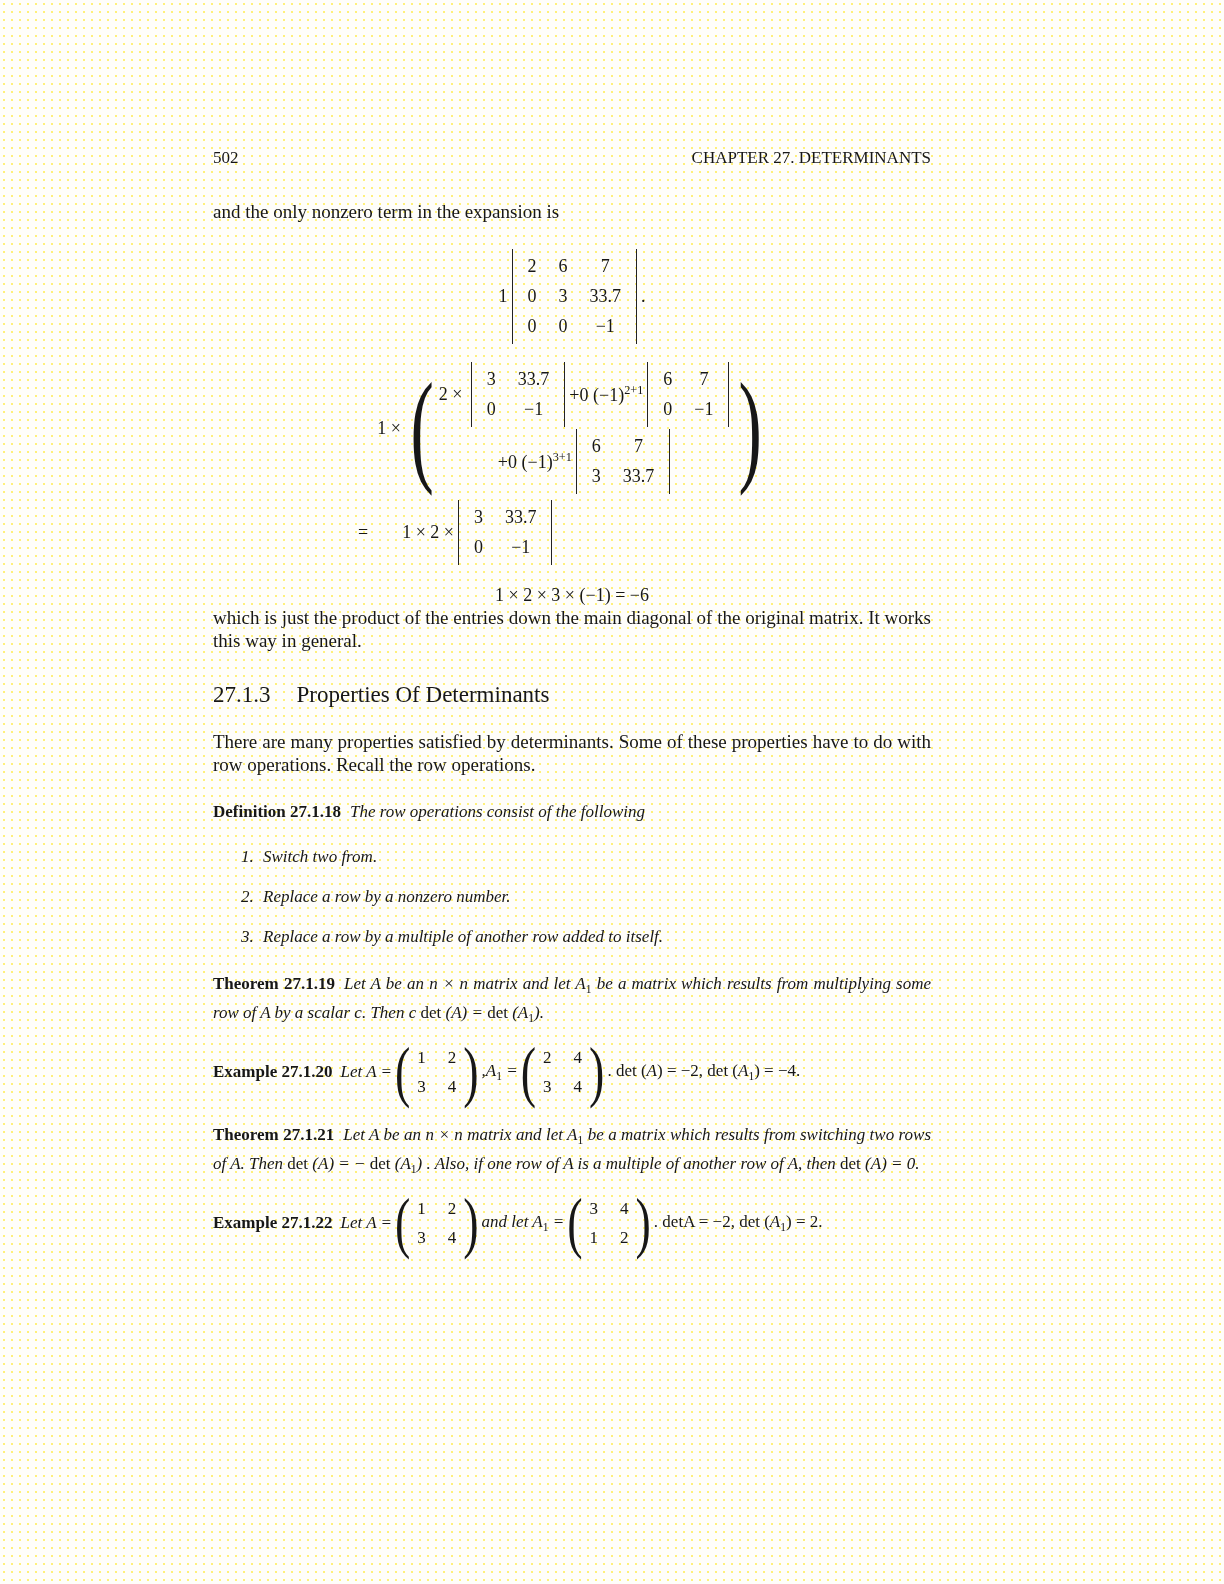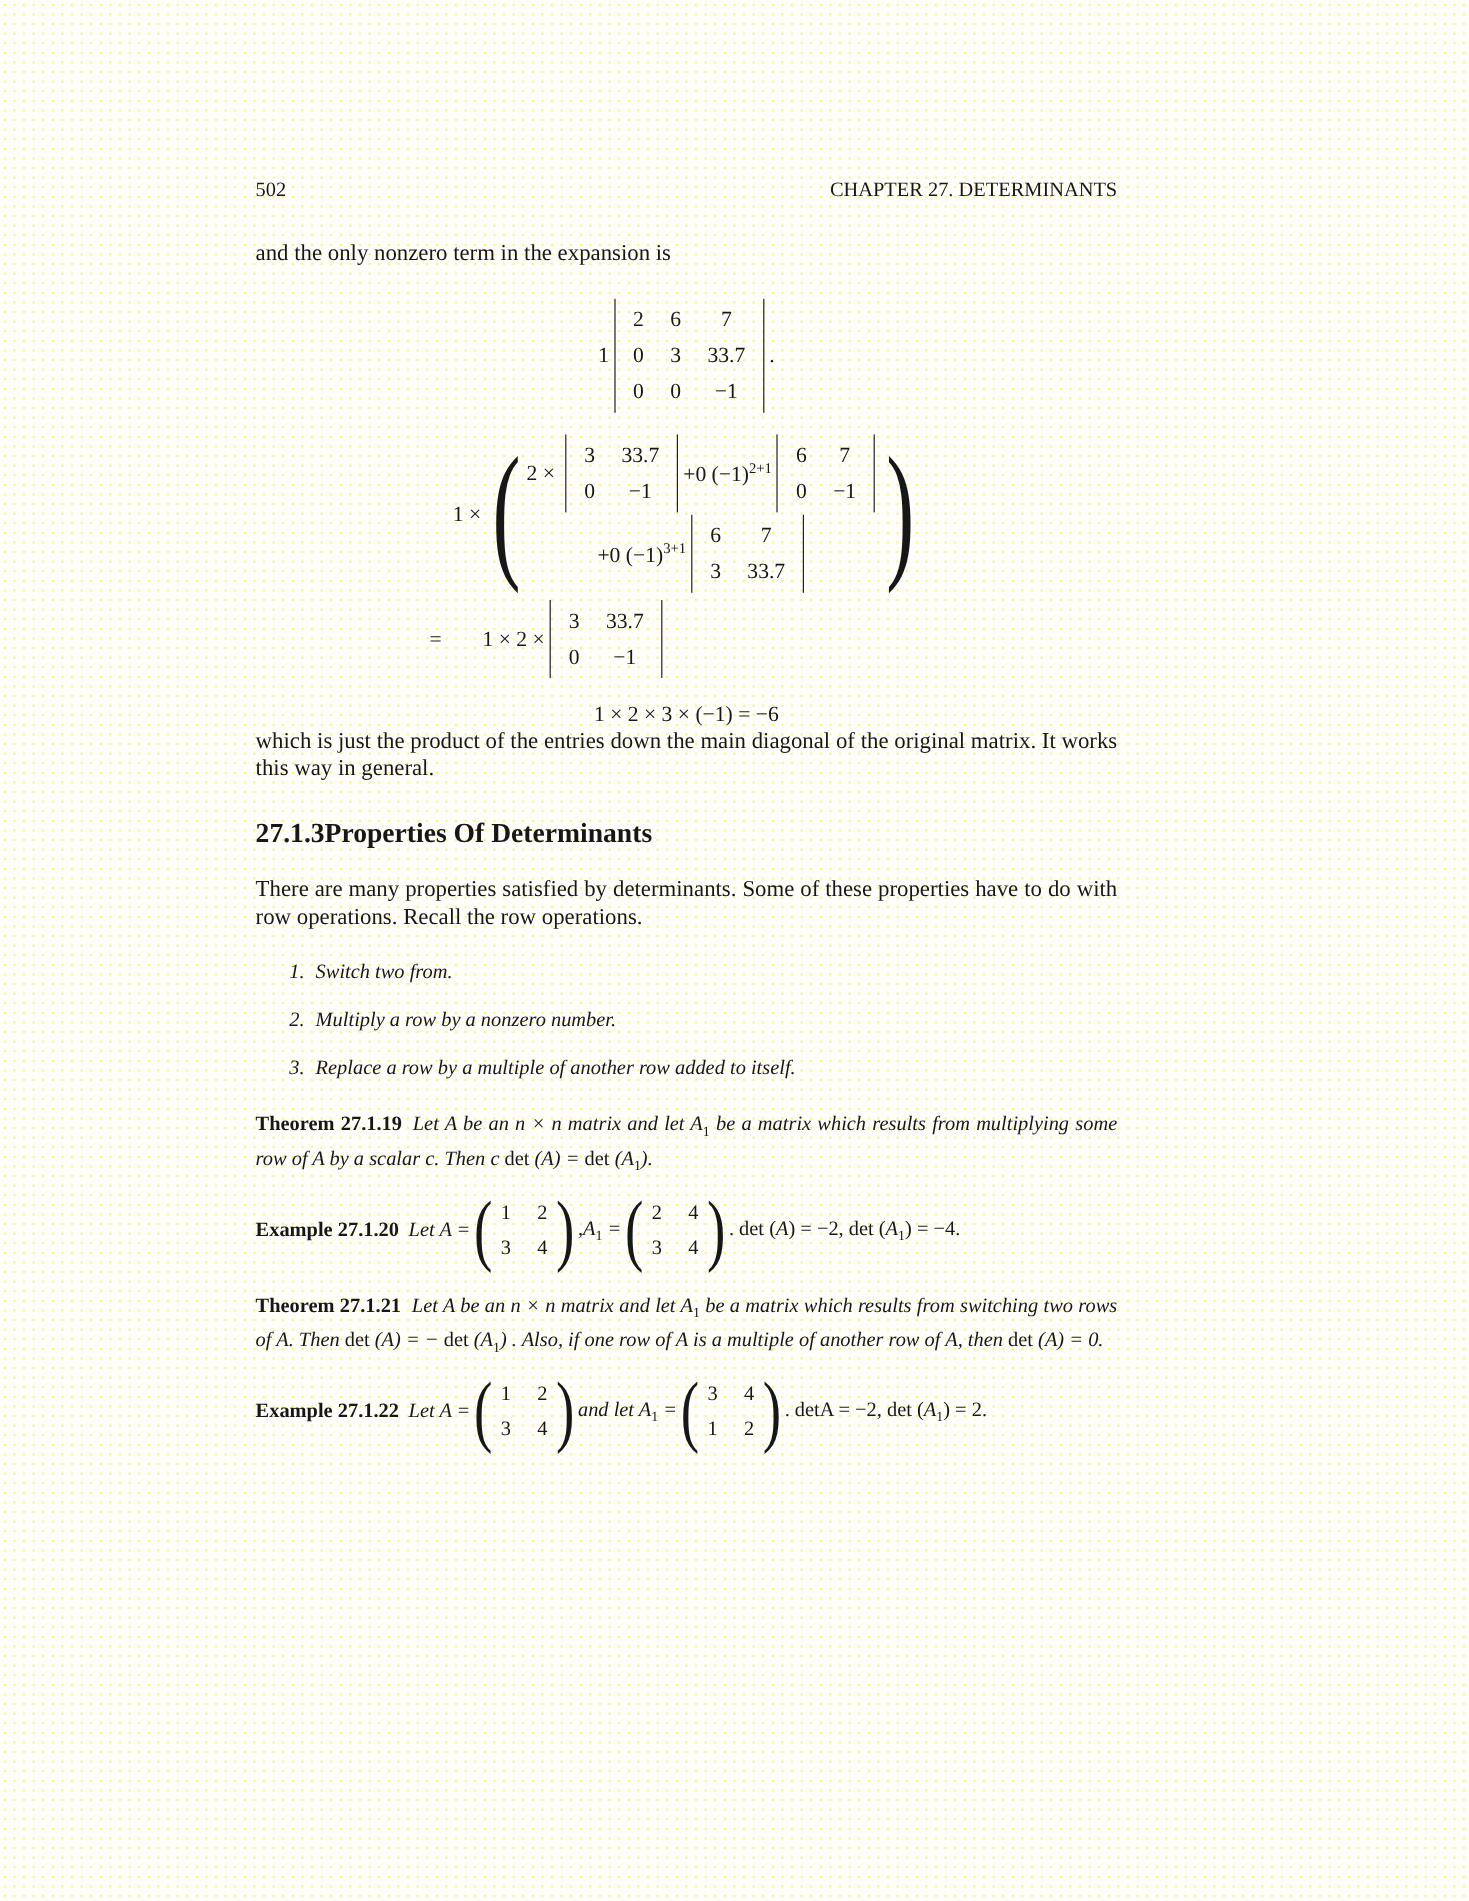--- a/index.html
+++ b/index.html
@@ -52,21 +52,21 @@
 
   
   #eq3 { justify-content:flex-start; padding-left:145px; margin-top:6px; }
   #eq3 .gap { width:34px; }
 
   #eq4 { margin-top:20px; font-size:18px;text-align:right; }
 
   .after-eq { margin-top:22px; }
 
   
-  .h2 { margin-top:30px; font-size:23px; font-weight:bold; display:flex; }
+  .h2 { margin-top:30px; font-size:23px; font-weight:normal; display:flex; gap:26px; }
 
   .def-p { margin-top:24px; font-size:17px; line-height:23px; }
 
   .olist { margin-top:22px; }
   .li { display:flex; margin-top:17px; font-size:17px; line-height:23px; font-style:italic; }
   .li .num { margin-left:28px; width:22px; }
 
   .thm { margin-top:24px; font-size:17px; line-height:23px; font-style:italic; }
   .thm .lab, .thm .rm { font-style:normal; }
 
@@ -164,29 +164,32 @@
 
   <p class="body just after-eq">which is just the product of the entries down the main diagonal of the original matrix. It works this way in general.</p>
 
   <div class="h2">
     <span>27.1.3</span>
     <span>Properties Of Determinants</span>
   </div>
 
   <p class="body just" style="margin-top:22px;">There are many properties satisfied by determinants. Some of these properties have to do with row operations. Recall the row operations.</p>
 
+  <p class="def-p">
+    <b class="lab">Definition 27.1.18</b><i class="it">The row operations consist of the following</i>
+  </p>
 
   <div class="olist">
     <div class="li">
       <span class="num">1.</span>
       <span class="txt">Switch two from.</span>
     </div>
     <div class="li">
       <span class="num">2.</span>
-      <span class="txt">Multiply a row by a nonzero number.</span>
+      <span class="txt">Replace a row by a nonzero number.</span>
     </div>
     <div class="li">
       <span class="num">3.</span>
       <span class="txt">Replace a row by a multiple of another row added to itself.</span>
     </div>
   </div>
 
   <p class="thm just">
     <b class="lab">Theorem 27.1.19</b><span>Let A be an n × n matrix and let A</span><sub>1</sub><span> be a matrix which results from multiplying some row of A by a scalar c. Then c </span><span class="rm">det</span><span> (A) = </span><span class="rm">det</span><span> (A</span><sub>1</sub><span>).</span>
   </p>

